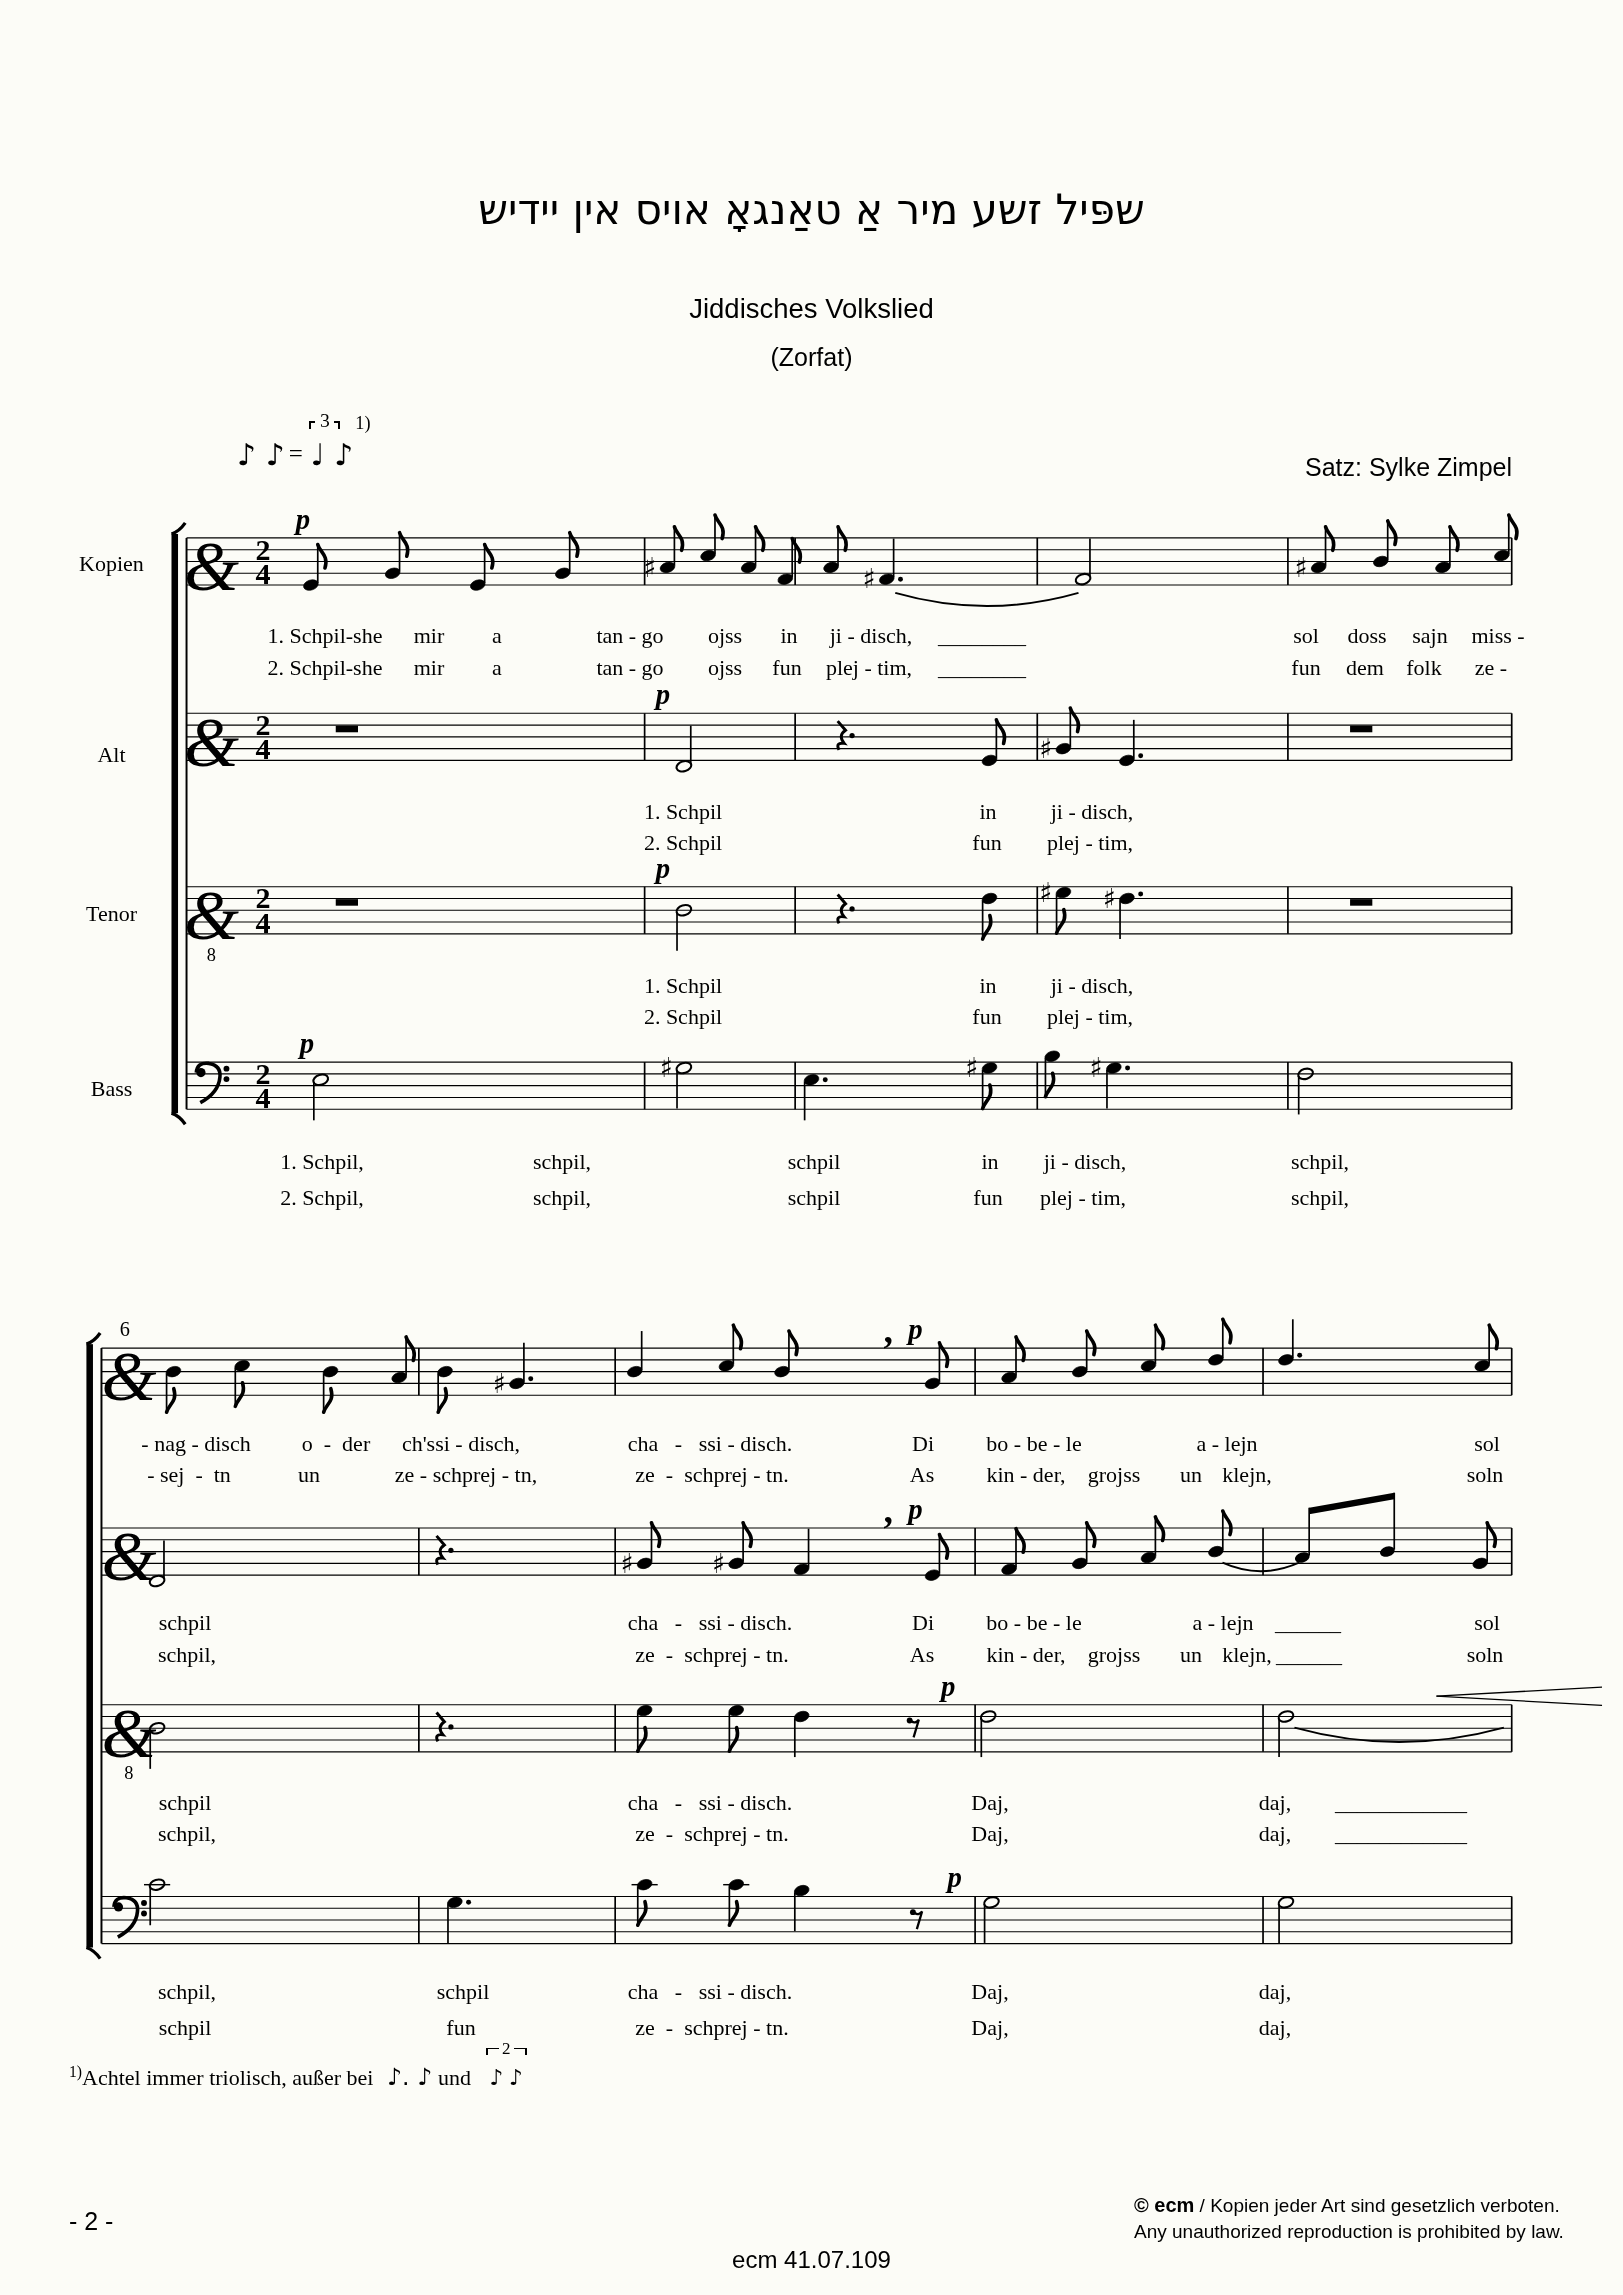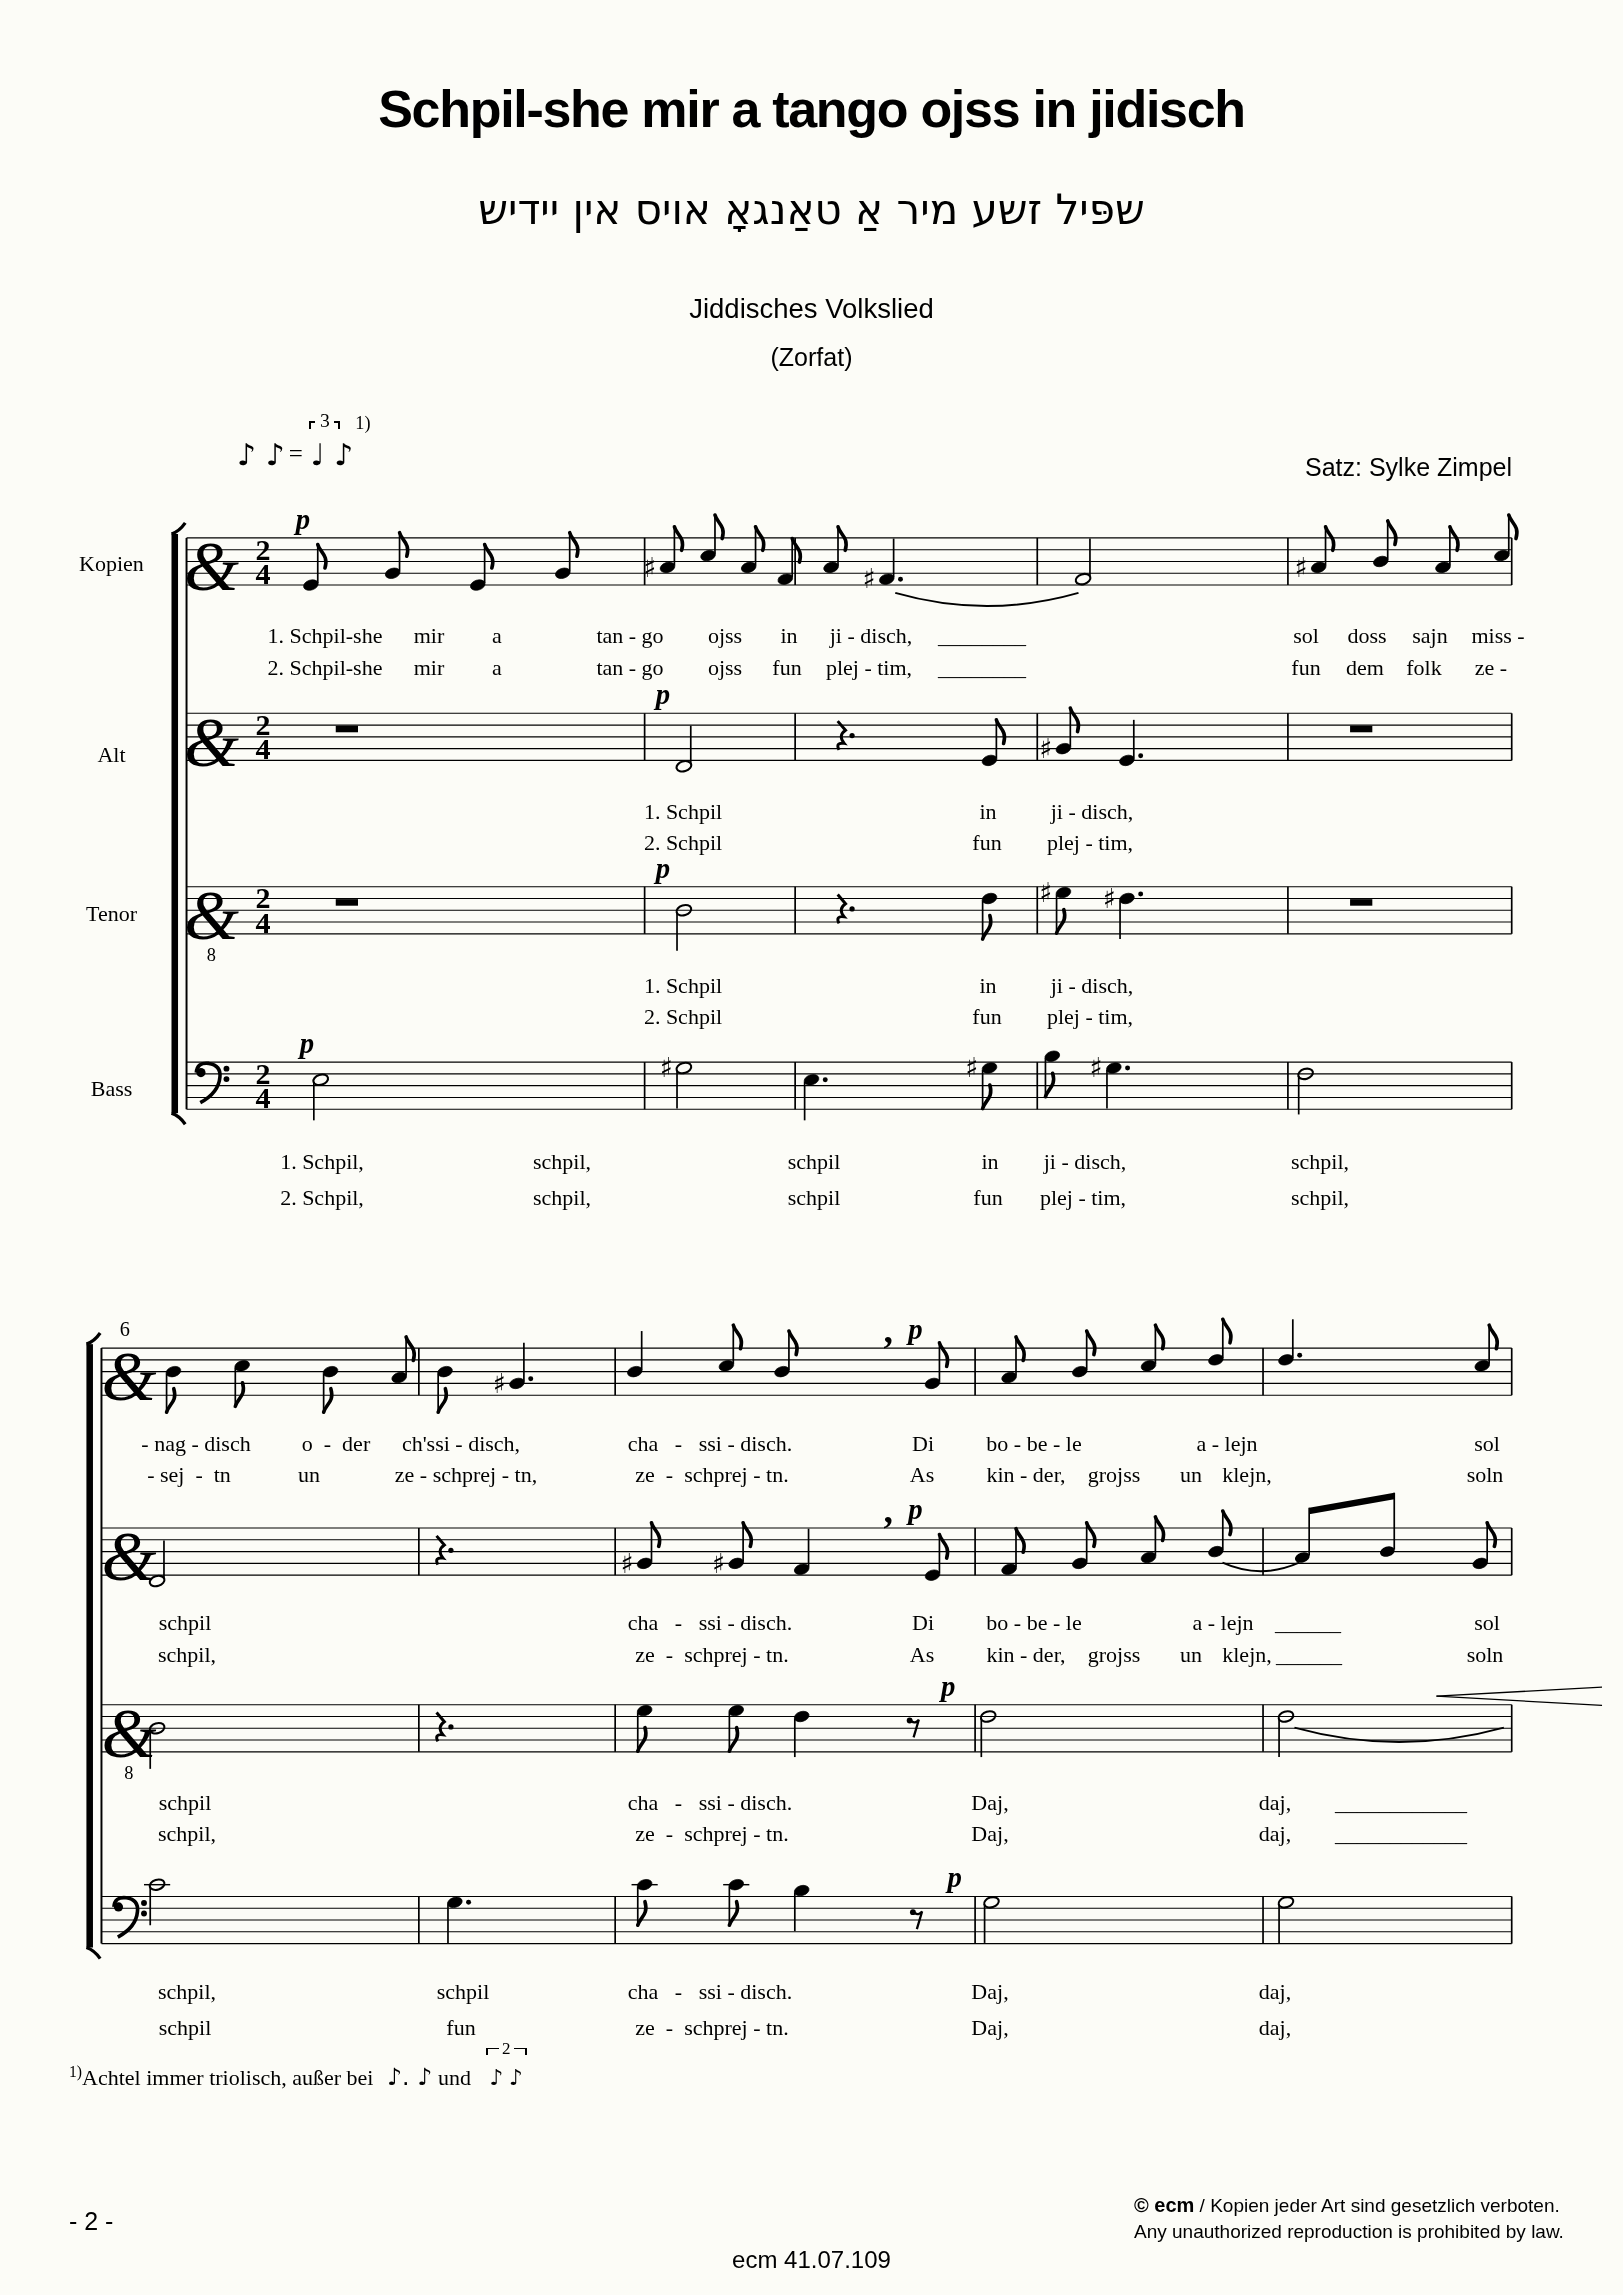--- a/index.html
+++ b/index.html
@@ -42,21 +42,20 @@
   .rights{position:absolute;left:1134px;top:2193px;font-size:19px;line-height:25.5px;
        font-family:"Liberation Sans",sans-serif;}
   .rights b{font-size:20px;}
   svg#score-svg{position:absolute;left:0;top:0;}
 </style>
 </head>
 <body>
 
 <div class="page">
 
-  <div class="title">Schpil-she mir a tango ojss in jidisch</div>
   <div class="title-he">שפּיל זשע מיר אַ טאַנגאָ אויס אין יידיש</div>
   <div class="subtitle">Jiddisches Volkslied</div>
   <div class="subtitle2">(Zorfat)</div>
   <div class="credit">Satz: Sylke Zimpel</div>
 
   <div class="tempo">
     <span class="mnote">♪ ♪</span><span class="eq">=</span><span class="trip"><span class="trip-bracket">
           <span class="seg"></span>
           <span class="tnum">3</span>
           <span class="seg"></span>

